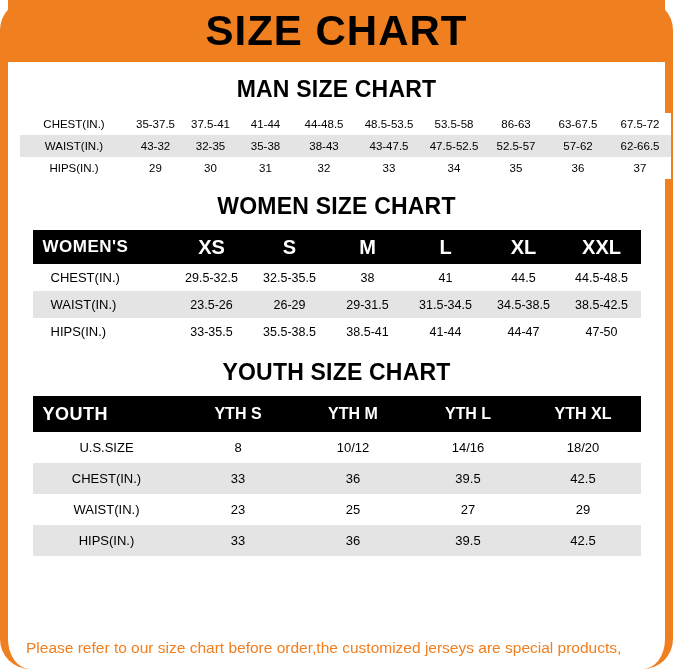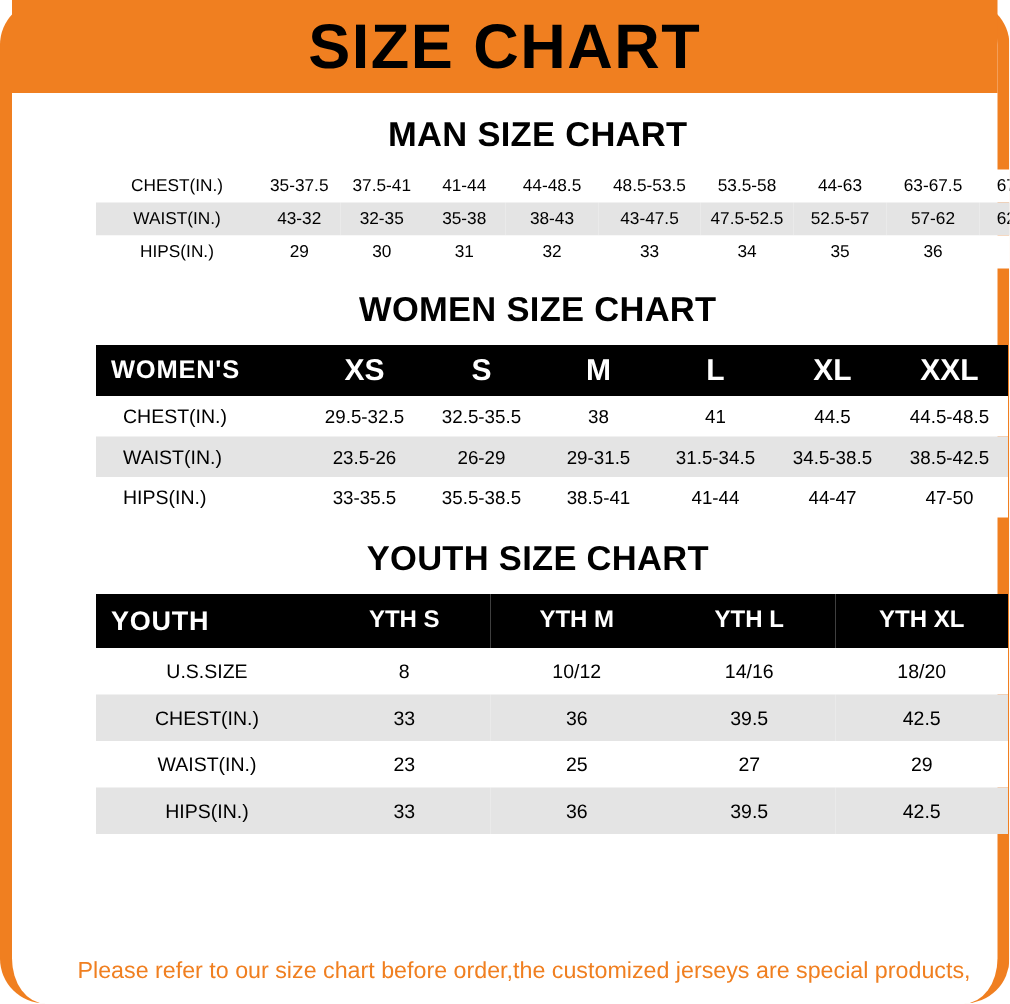--- a/index.html
+++ b/index.html
@@ -32,21 +32,20 @@
   }
   .banner-title {
     font-size: 42px;
     font-weight: bold;
     letter-spacing: 1px;
     color: #000000;
     font-family: "Liberation Sans", sans-serif;
   }
   .section {
     padding: 0 12px;
-    margin-left: 44px;
   }
   .section-title {
     text-align: center;
     font-size: 23px;
     font-weight: bold;
     color: #000000;
     margin: 14px 0 10px 0;
     letter-spacing: 0.2px;
   }
   table.chart {
@@ -104,21 +103,21 @@
   .footer {
     position: absolute;
     left: 8px;
     right: 8px;
     bottom: 0;
     padding: 6px 10px 10px 10px;
     box-sizing: border-box;
   }
   .footer p {
     margin: 0;
-    text-align: right;
+    text-align: left;
     color: #f07f20;
     font-size: 15.5px;
     line-height: 1.35;
     font-family: "Liberation Sans", sans-serif;
   }
 </style>
 </head>
 <body>
 
 <div class="page">
@@ -144,21 +143,21 @@
       </colgroup>
       <tbody>
       <tr class="data-row row-light">
         <td class="rowlabel">CHEST(IN.)</td>
         <td>35-37.5</td>
         <td>37.5-41</td>
         <td>41-44</td>
         <td>44-48.5</td>
         <td>48.5-53.5</td>
         <td>53.5-58</td>
-        <td>44-63</td>
+        <td>86-63</td>
         <td>63-67.5</td>
         <td>67.5-72</td>
       </tr>
       <tr class="data-row row-grey">
         <td class="rowlabel">WAIST(IN.)</td>
         <td>43-32</td>
         <td>32-35</td>
         <td>35-38</td>
         <td>38-43</td>
         <td>43-47.5</td>

